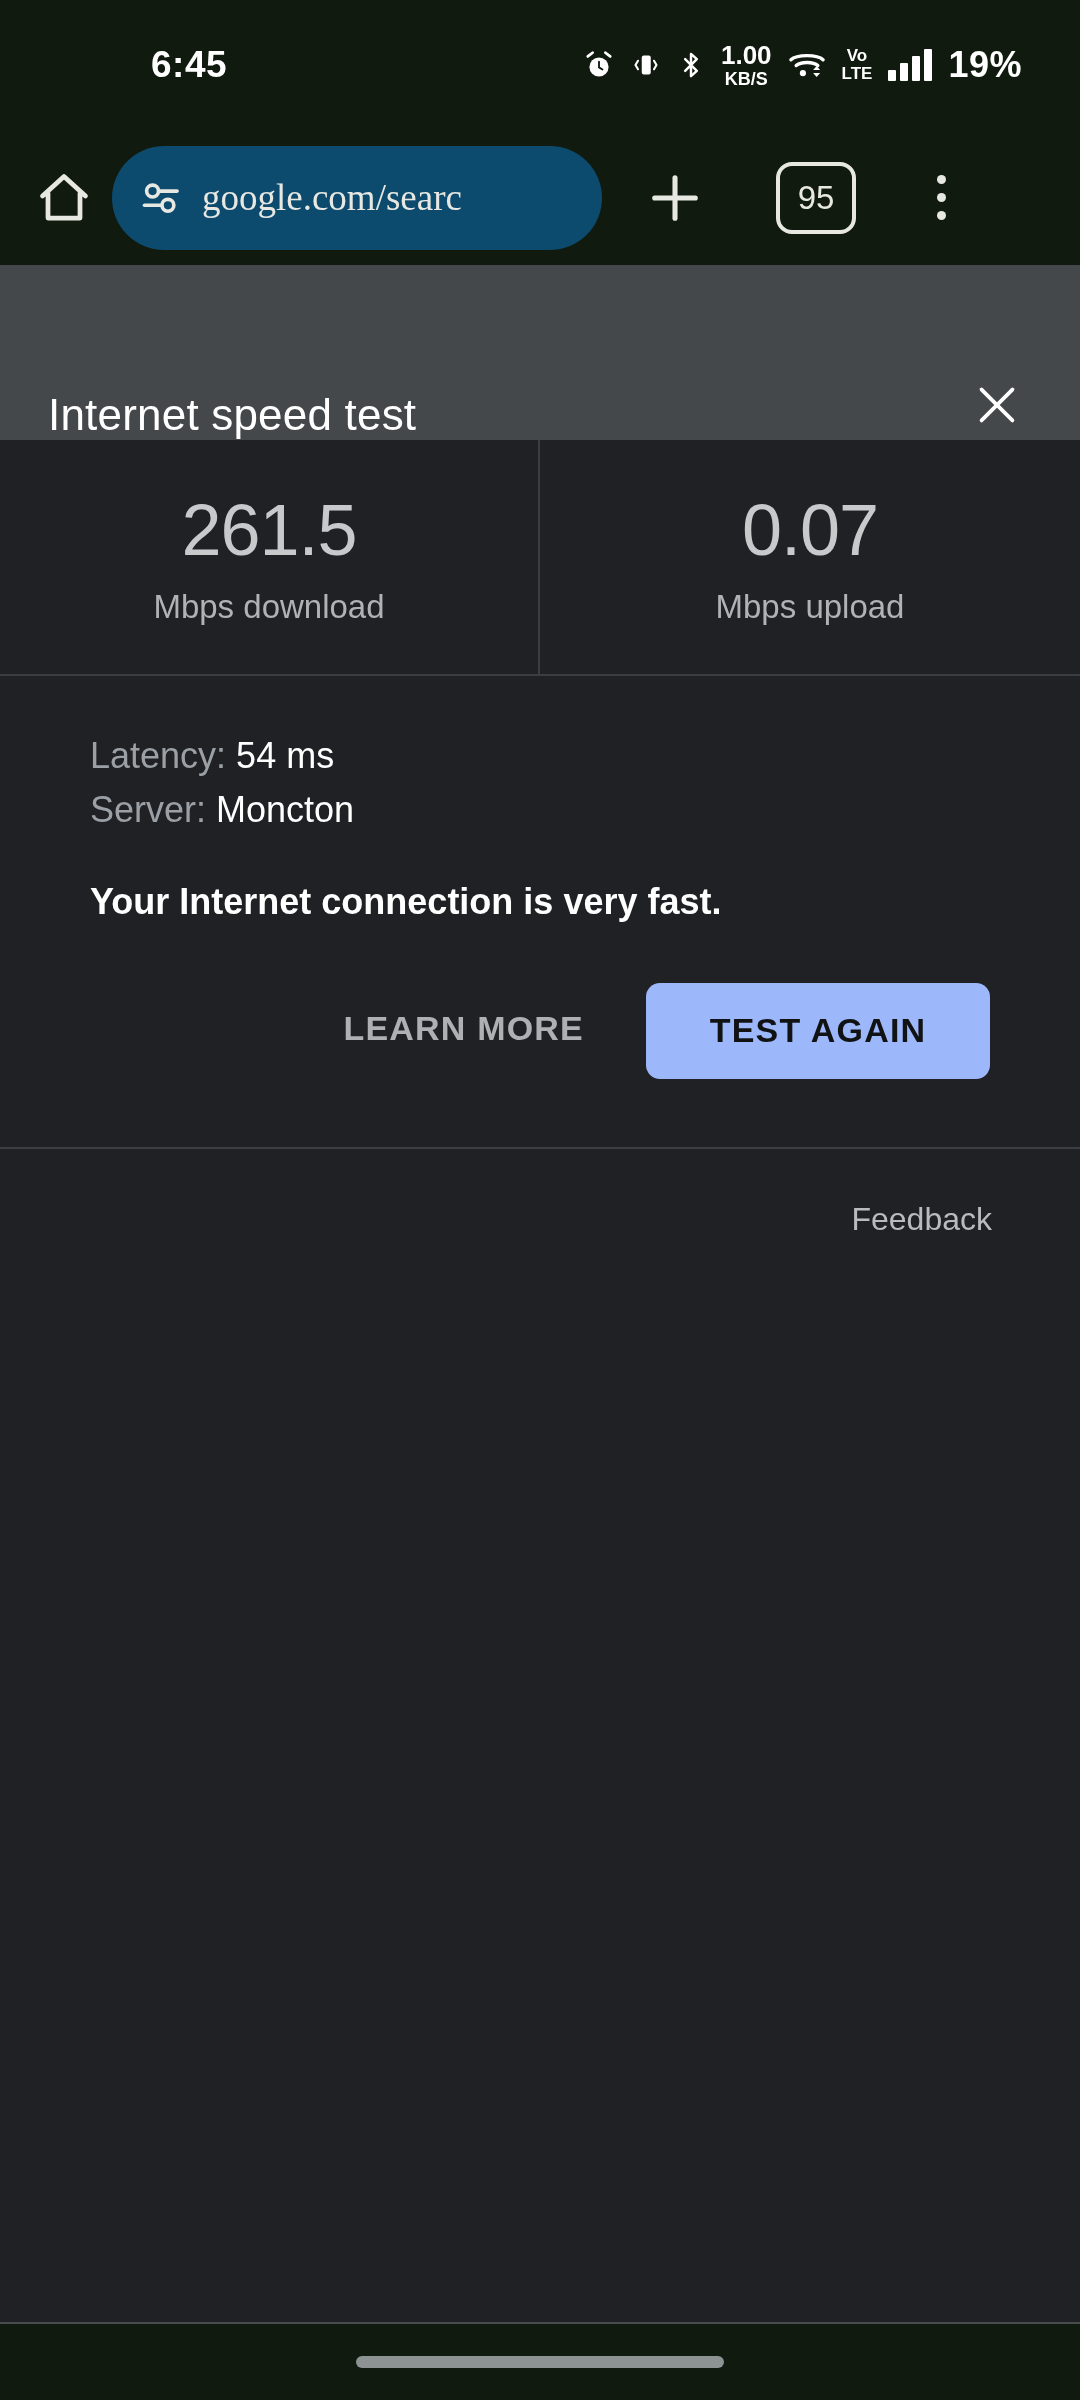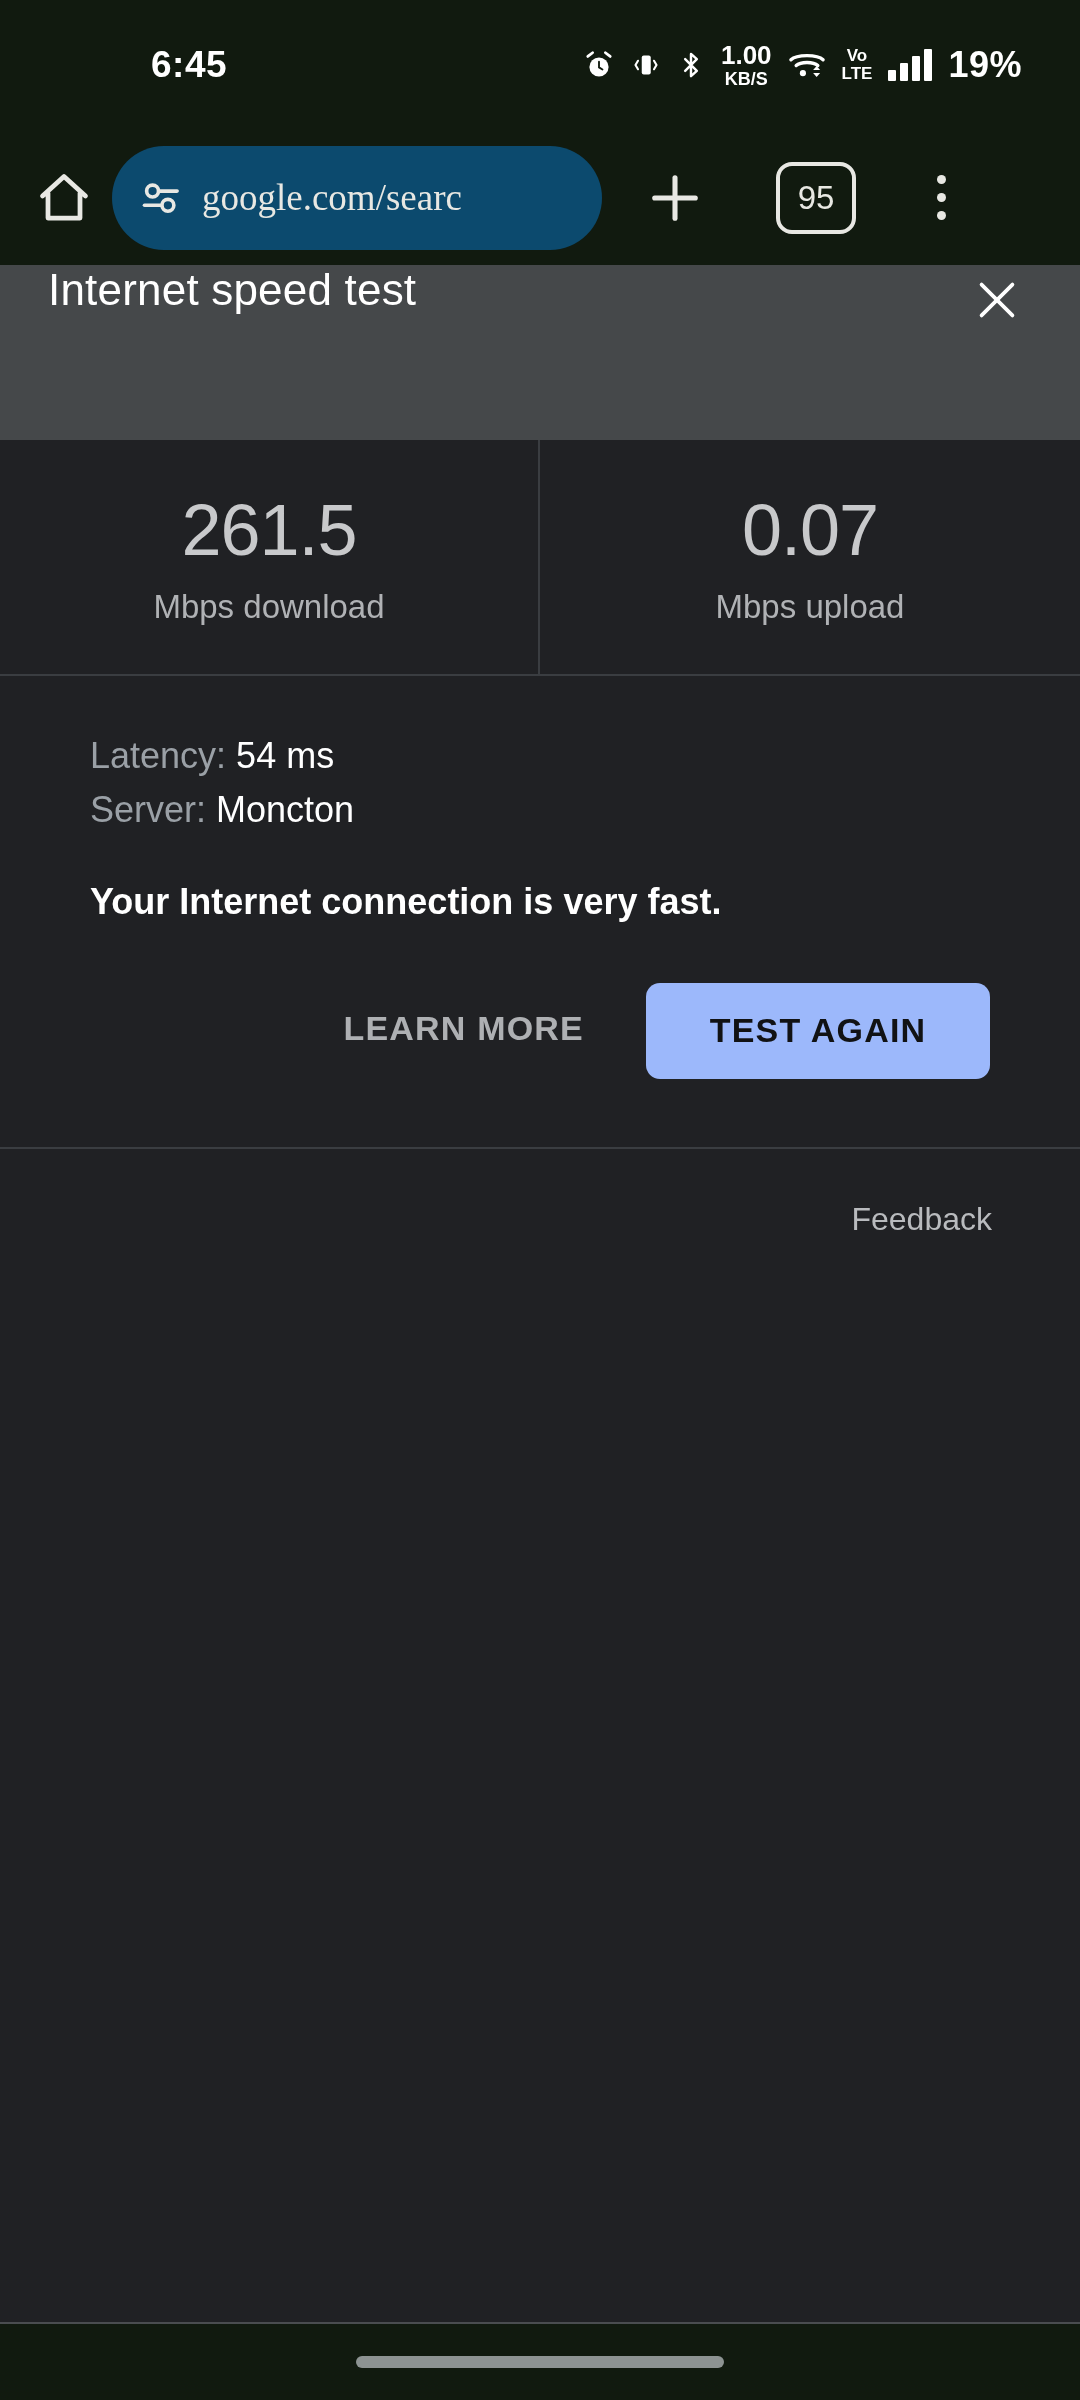--- a/index.html
+++ b/index.html
@@ -116,21 +116,21 @@
     gap:9px;
     margin-left:50px; flex:0 0 auto;
   }
   .tb-menu span { width:9px; height:9px; border-radius:50%; background:#e8e8e3; display:block; }
 
   
   .st-header {
     height:175px;
     background:#45484a;
     display:flex;
-    align-items:flex-start;
+    align-items:flex-end;
     padding:0 48px 0 48px;
   }
   .st-title {
     color:#ffffff;
     font-size:44px;
     font-weight:400;
     letter-spacing:0.2px;
   }
   .st-close {
     margin-left:auto;

